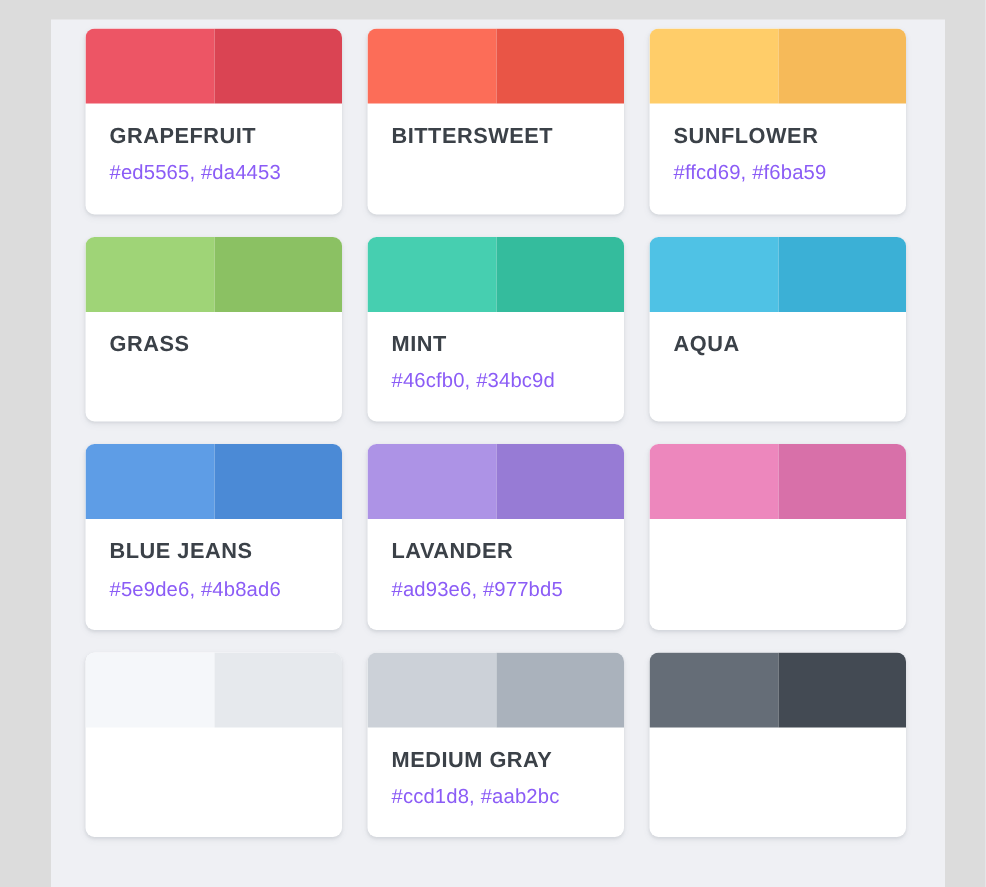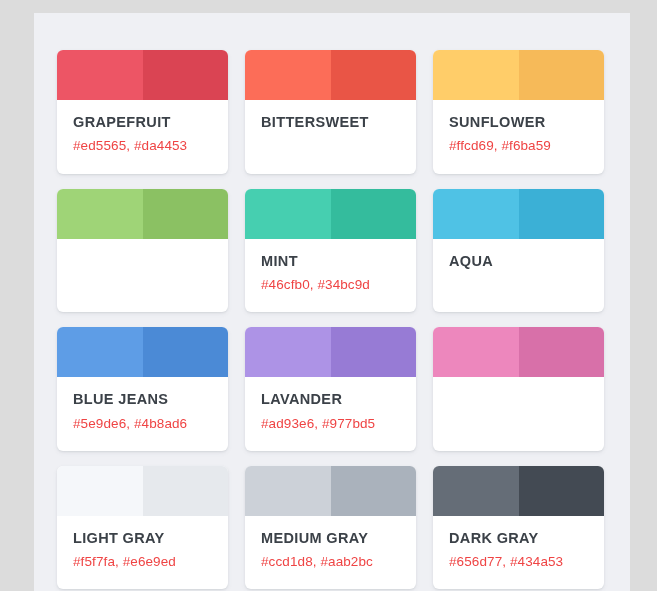--- a/index.html
+++ b/index.html
@@ -22,21 +22,21 @@
     width: 596px;
     min-height: 600px;
     background: #eff0f4;
   }
 
   #swatch-grid {
     display: grid;
     grid-template-columns: repeat(3, 171px);
     column-gap: 17px;
     row-gap: 15px;
-    padding: 37px 0 0 23px;
+    padding: 6px 0 0 23px;
     box-sizing: border-box;
   }
 
   .color-card {
     width: 171px;
     background: #ffffff;
     border-radius: 6px;
     box-shadow: 0 1px 2px rgba(90, 97, 110, 0.13),
                 0 2px 5px rgba(90, 97, 110, 0.07);
     overflow: hidden;
@@ -63,21 +63,21 @@
     letter-spacing: 0.35px;
     line-height: 1.2;
     margin: 0 0 7px 0;
     text-transform: uppercase;
     white-space: nowrap;
   }
 
   .card-hexes {
     font-size: 13.5px;
     font-weight: normal;
-    color: #ef4444;
+    color: #8b5cf6;
     letter-spacing: 0.1px;
     line-height: 1.2;
     margin: 0;
     white-space: nowrap;
   }
 </style>
 </head>
 <body>
 
 <div id="palette-page">
@@ -110,20 +110,21 @@
           <div class="card-title">SUNFLOWER</div>
           <div class="card-hexes">#ffcd69, #f6ba59</div>
         </div>
       </div>
       <div class="color-card">
         <div class="swatch">
           <div class="swatch-half" style="background: rgb(159, 212, 119);"></div>
           <div class="swatch-half" style="background: rgb(139, 193, 99);"></div>
         </div>
         <div class="card-body">
+          <div class="card-title">GRASS</div>
         </div>
       </div>
       <div class="color-card">
         <div class="swatch">
           <div class="swatch-half" style="background: rgb(70, 207, 176);"></div>
           <div class="swatch-half" style="background: rgb(52, 188, 157);"></div>
         </div>
         <div class="card-body">
           <div class="card-title">MINT</div>
           <div class="card-hexes">#46cfb0, #34bc9d</div>
@@ -164,39 +165,31 @@
           <div class="swatch-half" style="background: rgb(216, 112, 169);"></div>
         </div>
         <div class="card-body">
         </div>
       </div>
       <div class="color-card">
         <div class="swatch">
           <div class="swatch-half" style="background: rgb(245, 247, 250);"></div>
           <div class="swatch-half" style="background: rgb(230, 233, 237);"></div>
         </div>
-        <div class="card-body">
-          <div class="card-title">LIGHT GRAY</div>
-          <div class="card-hexes">#f5f7fa, #e6e9ed</div>
-        </div>
       </div>
       <div class="color-card">
         <div class="swatch">
           <div class="swatch-half" style="background: rgb(204, 209, 216);"></div>
           <div class="swatch-half" style="background: rgb(170, 178, 188);"></div>
         </div>
         <div class="card-body">
           <div class="card-title">MEDIUM GRAY</div>
           <div class="card-hexes">#ccd1d8, #aab2bc</div>
         </div>
       </div>
       <div class="color-card">
         <div class="swatch">
           <div class="swatch-half" style="background: rgb(101, 109, 119);"></div>
           <div class="swatch-half" style="background: rgb(67, 74, 83);"></div>
         </div>
-        <div class="card-body">
-          <div class="card-title">DARK GRAY</div>
-          <div class="card-hexes">#656d77, #434a53</div>
-        </div>
       </div>
     </div>
 </div>
 
 </body></html>

